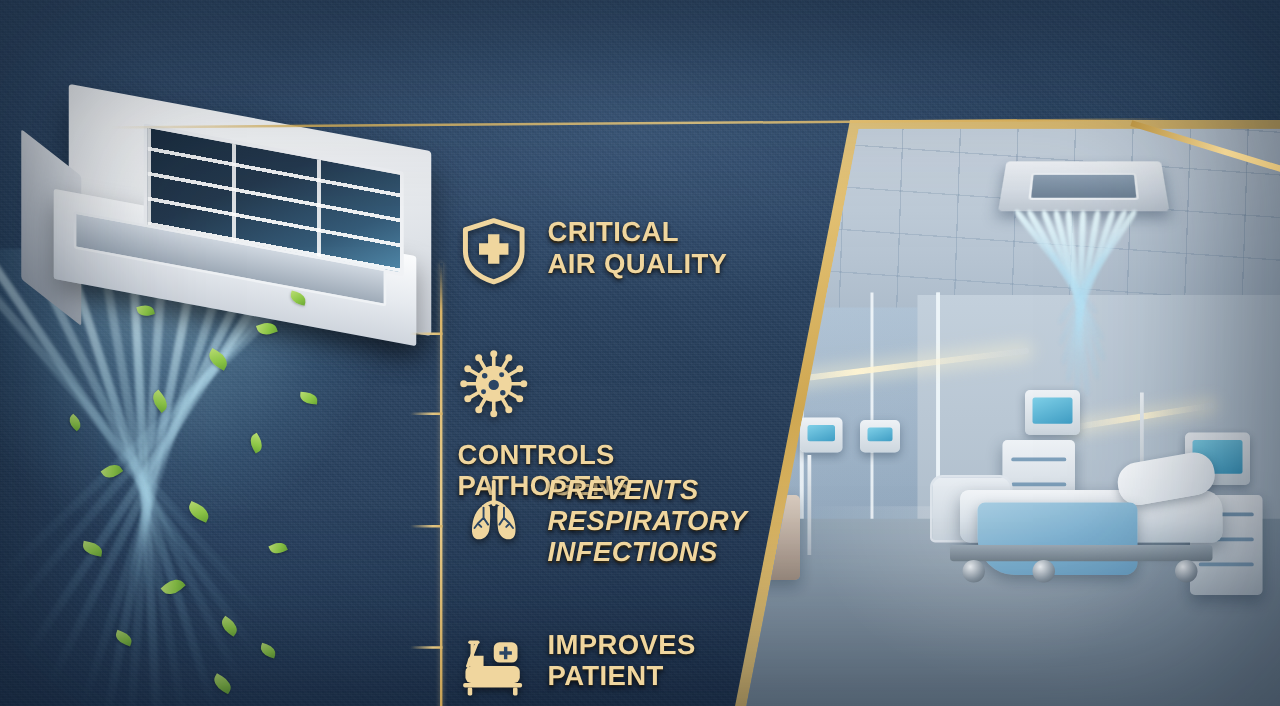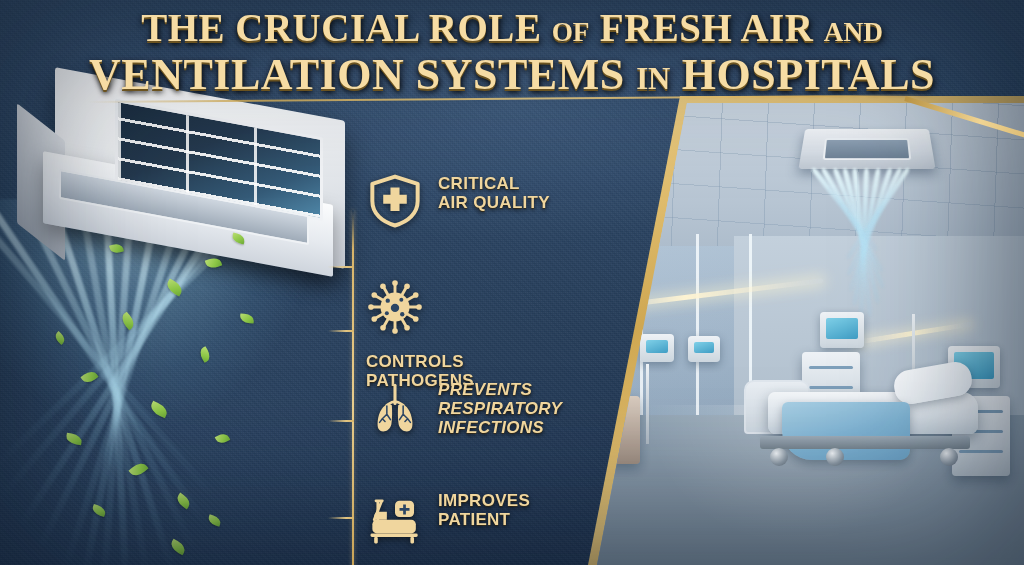--- a/index.html
+++ b/index.html
@@ -282,21 +282,21 @@
     position:absolute; left:-24px; width:26px; height:2px;
     background:linear-gradient(90deg, rgba(216,180,105,0), #e3c682 70%, #d8b469);
   }
   .b-row{
     position:absolute; left:14px; display:flex; align-items:flex-start; gap:14px;
   }
   .b-icon{ width:58px; height:58px; flex:none; position:relative; }
   .b-icon svg{ width:100%; height:100%; display:block;
     filter:drop-shadow(0 2px 3px rgba(0,0,0,.55)); }
   .b-text{
-    color:#f0d69e; font-size:17px; font-weight:bold;
+    color:#f0d69e; font-size:22px; font-weight:bold;
     line-height:1.13; letter-spacing:.3px;
     text-shadow:0 2px 4px rgba(0,0,0,.8), 0 1px 0 rgba(80,60,22,.7);
     white-space:pre-line; padding-top:2px;
   }
 </style>
 </head>
 <body>
 
 <div class="poster">
 
@@ -404,24 +404,20 @@
         <div class="ph-pillow"></div>
         <div class="ph-blanket"></div>
         <div class="ph-bedbase"></div>
         <div class="ph-wheel" style="left:36px;"></div>
         <div class="ph-wheel" style="left:92px;"></div>
         <div class="ph-wheel" style="left:206px;"></div>
       </div>
     </div>
   </div>
 
-  <div class="title-block">
-    <div class="title-line l1"><span>THE CRUCIAL ROLE</span> <span class="tw-small">OF</span> <span>FRESH AIR</span> <span class="tw-small">AND</span></div>
-    <div class="title-line l2"><span>VENTILATION SYSTEMS</span> <span class="tw-small">IN</span> <span>HOSPITALS</span></div>
-  </div>
   <div class="title-rule"></div>
   <div class="corner-gold"></div>
 
   <div class="bullets">
     <div class="spine"></div>
     <div id="rows">
         <div class="b-row" style="top: 22px;">
           <div class="b-icon">
             <svg viewBox="0 0 64 64">
               <path d="M32 5 L57 13 V32c0 14-11 23-25 27C18 55 7 46 7 32V13Z" fill="none" stroke="#f0d69e" stroke-width="4.4" stroke-linejoin="round"></path>
@@ -486,21 +482,21 @@
               <g stroke="#2c4664" stroke-width="1.7" fill="none" stroke-linecap="round">
                 <path d="M23 31v9M23 40l-5 5M23 40l4 6M18 45l-3 4M18 45l3 3"></path>
                 <path d="M41 31v9M41 40l5 5M41 40l-4 6M46 45l3 4M46 45l-3 3"></path>
               </g>
             </svg>
           </div>
           <div class="b-text">PREVENTS
 RESPIRATORY
 INFECTIONS</div>
         </div>
-        <div class="b-row" style="top: 339px;">
+        <div class="b-row" style="top: 352px;">
           <div class="b-icon">
             <svg viewBox="0 0 64 64">
               <g fill="#f0d69e">
                 <rect x="7" y="34" width="48" height="15" rx="5"></rect>
                 <rect x="5" y="49" width="52" height="4" rx="1.6"></rect>
                 <rect x="9" y="53" width="4" height="7" rx="1.2"></rect>
                 <rect x="49" y="53" width="4" height="7" rx="1.2"></rect>
                 <path d="M9 30c0-3 2-5 5-5h9v9H9z"></path>
                 <rect x="32" y="13" width="21" height="18" rx="5"></rect>
               </g>

